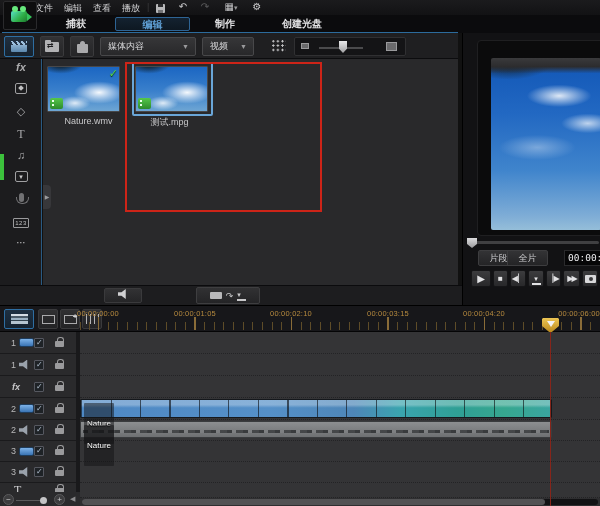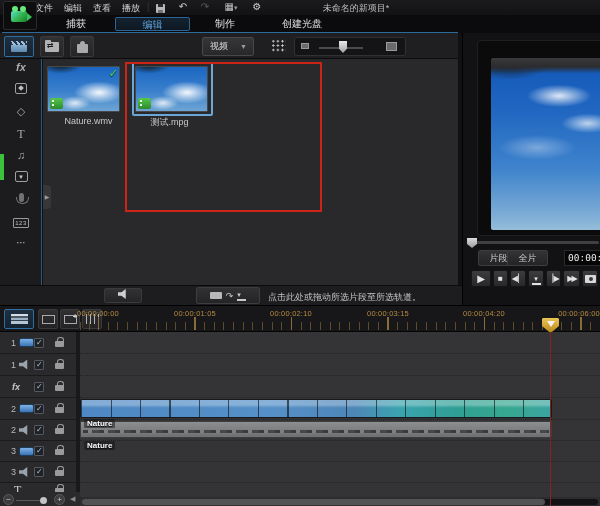--- a/index.html
+++ b/index.html
@@ -16,21 +16,21 @@
   .mi-sep { position:absolute; top:2px; left:147px; color:#3a3a3c; }
   .mb-btn { position:absolute; top:1px; height:13px; line-height:12px; color:#c8c8ca; font-size:10px; text-align:center; }
   .dim { color:#5a5a5c; }
   .ic-floppy { position:absolute; top:3px; width:9px; height:9px; background:#b8b8ba; border-radius:1px; }
   .ic-floppy::before { content:""; position:absolute; left:2px; top:0; width:5px; height:3px; background:#2a2a2c; }
   .ic-floppy::after { content:""; position:absolute; left:2px; bottom:0; width:5px; height:3px; background:#717173; }
   .win-title { position:absolute; left:290px; top:2px; width:132px; text-align:center; color:#bdbdbf; }
 
   
   .tabbar { position:absolute; left:0; top:15px; width:600px; height:18px; background:#0b0b0d; }
-  .tab { position:absolute; top:2px; height:14px; line-height:14px; text-align:center; color:#e0e0e2; font-weight:normal; font-size:10px; }
+  .tab { position:absolute; top:2px; height:14px; line-height:14px; text-align:center; color:#e0e0e2; font-weight:bold; font-size:10px; }
   .tab.active { border:1px solid #2e6494; border-radius:2px; background:linear-gradient(180deg,#142230,#0e1822); color:#5f9fd4; }
   .blue-line { position:absolute; left:2px; top:32px; width:456px; height:1px; background:#2c6b9c; z-index:2; }
 
   
   .lib-toolbar { position:absolute; left:0; top:33px; width:458px; height:26px; background:#1f1f21; border-bottom:1px solid #0c0c0e; }
   .tbtn { position:absolute; top:3px; height:21px; background:linear-gradient(180deg,#323234,#252527); border:1px solid #3a3a3c; border-radius:2px; display:flex; align-items:center; justify-content:center; }
   .tbtn.active { border-color:#2e6ea2; background:linear-gradient(180deg,#203040,#16222e); }
   .ic-clapper { width:16px; height:11px; position:relative; background:linear-gradient(180deg,#a6c6e0,#5c88ae); border-radius:1px; }
   .ic-clapper::before { content:""; position:absolute; left:0; top:0; width:16px; height:4px; background:repeating-linear-gradient(55deg,#26364a 0 2px,#9cc0de 2px 4px); }
   .ic-folder { width:14px; height:10px; position:relative; background:#b2b2b4; border-radius:1px; }
@@ -135,21 +135,21 @@
   .ic-lock::before { content:""; position:absolute; left:1.5px; top:-4px; width:5px; height:4px; border:1.5px solid #9a9a9c; border-bottom:none; border-radius:3px 3px 0 0; }
 
   .clip-video { position:absolute; left:0; top:1px; width:472px; height:19px; border:1px solid #15181c; border-radius:1px;
     background:
       repeating-linear-gradient(90deg, rgba(8,8,10,.6) 0 1px, rgba(0,0,0,0) 1px 29.5px),
       linear-gradient(180deg, rgba(255,255,255,.3) 0 28%, rgba(255,255,255,0) 46%),
       linear-gradient(90deg,#4e88c4 0%,#5590c8 40%,#4e86b8 58%,#3aa4ae 68%,#2f9f95 80%,#36a78f 90%,#3aa5a0 100%); }
   .clip-audio { position:absolute; left:0; top:1px; width:472px; height:17px; border:1px solid #3a3c3e; border-radius:1px; background:linear-gradient(180deg,#8d8f91,#6e7072); }
   .clip-audio::after { content:""; position:absolute; left:2px; right:2px; top:8px; height:3px;
     background:repeating-linear-gradient(90deg, rgba(30,32,34,.7) 0 5px, rgba(130,132,134,.5) 5px 9px, rgba(52,54,56,.75) 9px 16px); }
-  .clip-name { position:absolute; left:3px; top:19px; padding:0 3px; font-size:8px; color:#fafafa; background:rgba(18,18,20,.5); border-radius:1px; z-index:2; text-shadow:0 1px 1px #000;font-weight:bold; }
+  .clip-name { position:absolute; left:3px; top:3px; padding:16px 3px; font-size:8px; color:#fafafa; background:rgba(18,18,20,.5); border-radius:1px; z-index:2; text-shadow:0 1px 1px #000; }
 
   .tl-zoom { position:absolute; left:0; top:186px; width:80px; height:15px; background:#2a2a2c; z-index:4; }
   .z-circle { position:absolute; top:2px; width:11px; height:11px; border-radius:50%; background:#3c3c3e; border:1px solid #5a5a5c; color:#d0d0d2; font-size:8px; line-height:9px; text-align:center; }
   .z-groove { position:absolute; left:16px; top:8px; width:26px; height:1px; background:#5a5a5c; }
   .z-dot { position:absolute; left:40px; top:5px; width:7px; height:7px; border-radius:50%; background:#c4c4c6; }
   .z-arrow { position:absolute; left:70px; top:3px; color:#8a8a8c; font-size:7px; }
   .h-scrollbar { position:absolute; left:82px; top:193px; right:2px; height:6px; background:#121214; border-radius:3px; }
   .h-scroll-thumb { position:absolute; left:0; top:0; width:463px; height:6px; background:#525254; border-radius:3px; }
 </style>
 </head>
@@ -161,21 +161,20 @@
   <span class="menu-item" style="left:93px">查看</span>
   <span class="menu-item" style="left:122px">播放</span>
   <span class="mi-sep">|</span>
   <span class="mb-btn" style="left:154px;width:14px">
       <span class="ic-floppy" style="left:2px"></span>
     </span>
   <span class="mb-btn" style="left:176px;width:14px">↶</span>
   <span class="mb-btn dim" style="left:198px;width:14px">↷</span>
   <span class="mb-btn" style="left:220px;width:22px"><span>▦</span><span style="font-size:7px;color:#9a9a9c">▾</span></span>
   <span class="mb-btn" style="left:250px;width:14px">⚙</span>
-  <span class="win-title">未命名的新项目*</span>
 </div>
 <div class="logo">
     <div class="cam"></div>
   </div>
 
 <div class="tabbar">
   <span class="tab" style="left:50px;width:52px">捕获</span>
   <span class="tab active" style="left:115px;width:75px">编辑</span>
   <span class="tab" style="left:199px;width:52px">制作</span>
   <span class="tab" style="left:268px;width:68px">创建光盘</span>
@@ -185,20 +184,21 @@
 <div class="lib-toolbar">
   <div class="tbtn active" style="left:4px;width:30px">
       <div class="ic-clapper"></div>
     </div>
   <div class="tbtn" style="left:40px;width:24px">
       <div class="ic-folder"></div>
     </div>
   <div class="tbtn" style="left:70px;width:24px">
       <div class="ic-puzzle"></div>
     </div>
+  <div class="dropdown" style="left:100px;width:96px"><span>媒体内容</span><span class="caret">▼</span></div>
   <div class="dropdown" style="left:202px;width:52px"><span>视频</span><span class="caret">▼</span></div>
   <div class="ic-grid"></div>
   <div class="size-slider">
     <span class="ss-ico" style="left:6px;width:8px;height:6px"></span>
     <div class="ss-track"></div>
     <div class="ss-thumb"></div>
     <span class="ss-ico" style="right:8px;width:11px;height:9px;top:4px"></span>
   </div>
 </div>
 
@@ -247,21 +247,20 @@
   <div class="tp-btn" style="left:119px;width:16px"><span class="ic-camera"></span></div>
 </div>
 
 <div class="drop-bar">
   <div class="db-mixer"><span class="ic-speaker"></span></div>
   <div class="db-group">
     <span class="mini-film"></span>
     <span>↷</span>
     <span class="ic-home" style="border-color:#c8c8ca;color:#c8c8ca">▾</span>
   </div>
-  <span class="drop-hint">点击此处或拖动所选片段至所选轨道。</span>
 </div>
 
 <div class="timeline">
   <div class="ruler">
     <div class="tl-btn active" style="left:4px;width:30px">
         <div class="ic-tlview"></div>
       </div>
     <div class="tl-btn" style="left:38px;width:20px">
         <div class="ic-story"></div>
       </div>

